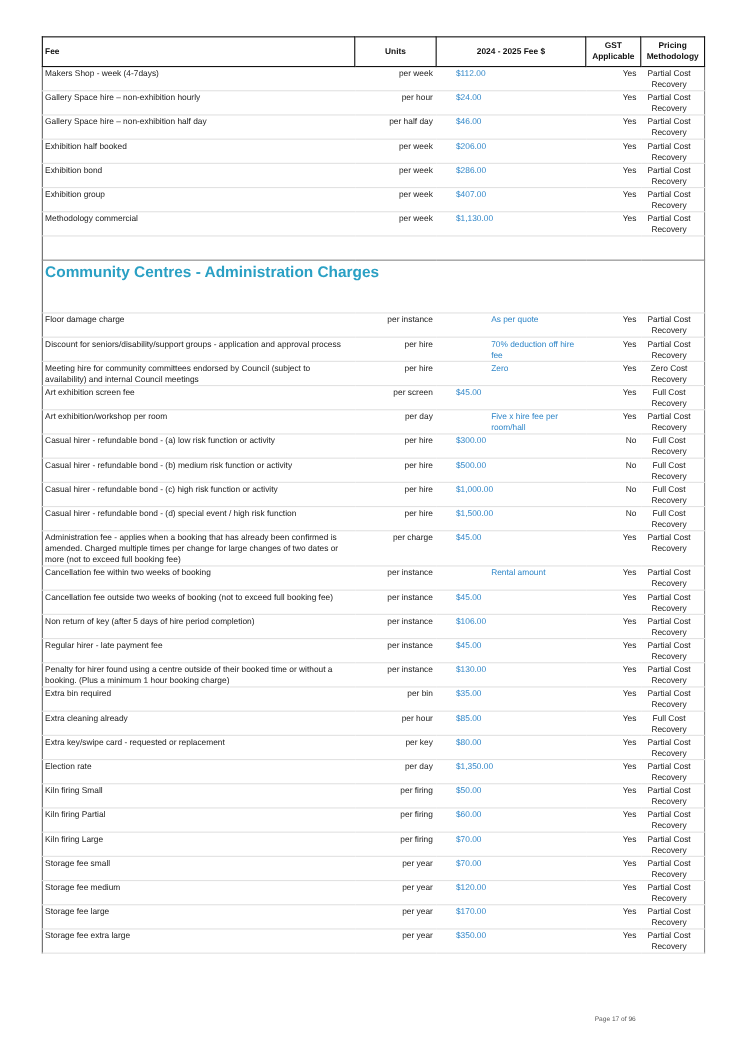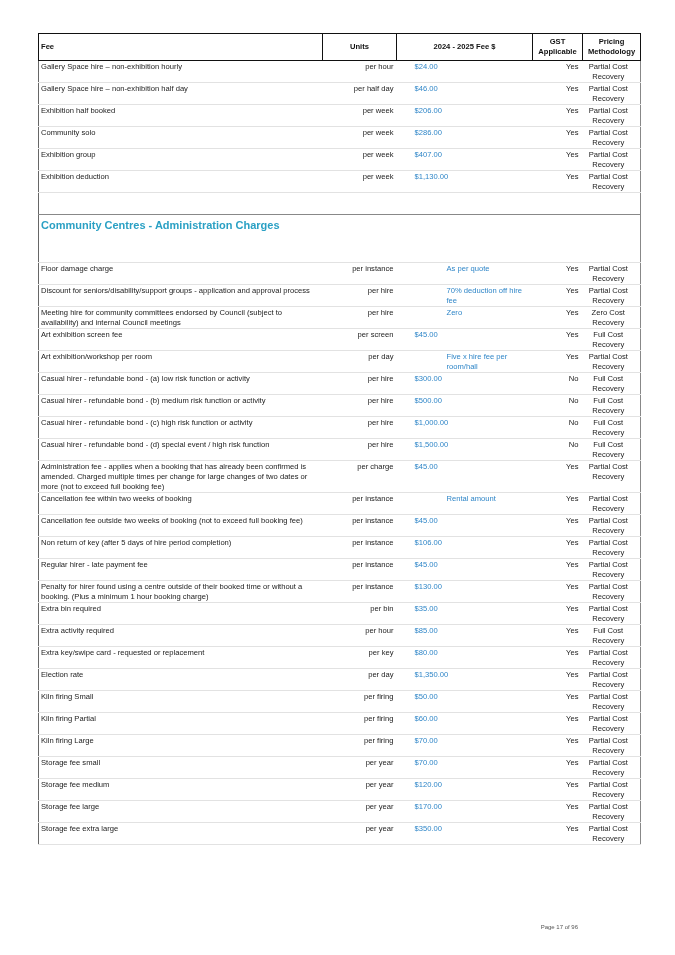--- a/index.html
+++ b/index.html
@@ -17,21 +17,21 @@
   tbody tr td:first-child { border-left: 1.6px solid #666; }
   tbody tr td:last-child { border-right: 1.6px solid #888; }
   td.units { text-align: right; padding-right: 3px; }
   td.amt { color: #2f86c8; padding-left: 18px; }
   td.amt.text-val { padding-left: 50px; }
   td.gst { text-align: right; padding-right: 4px; }
   td.pm { text-align: right; padding-right: 8px; }
   td.pm span { display: inline-block; text-align: center; }
   tr.spacer td { height: 20px; border-bottom: 1.2px solid #888; }
   tr.section td { height: 42px; border-bottom: 1.2px solid #e2e2e2; padding-top: 5px; }
-  .section-title { color: #2aa0c4; font-weight: bold; font-size: 11px; }
+  .section-title { color: #2aa0c4; font-weight: bold; font-size: 14px; }
   tr.tall td { height: 28px; }
   .page-number { position: absolute; right: 30px; top: 924px; font-size: 6px; color: #555; }
 </style>
 </head>
 <body>
 
 <div class="page">
   <table class="fees">
     <colgroup>
       <col class="c-fee">
@@ -44,20 +44,27 @@
       <tr>
         <th class="h-fee">Fee</th>
         <th>Units</th>
         <th>2024 - 2025 Fee $</th>
         <th>GST Applicable</th>
         <th>Pricing Methodology</th>
       </tr>
     </thead>
     <tbody id="tbody-top">
         <tr>
+          <td class="fee">Makers Shop - week (4-7days)</td>
+          <td class="units">per week</td>
+          <td class="amt">$112.00</td>
+          <td class="gst">Yes</td>
+          <td class="pm"><span>Partial Cost Recovery</span></td>
+        </tr>
+        <tr>
           <td class="fee">Gallery Space hire – non-exhibition hourly</td>
           <td class="units">per hour</td>
           <td class="amt">$24.00</td>
           <td class="gst">Yes</td>
           <td class="pm"><span>Partial Cost Recovery</span></td>
         </tr>
         <tr>
           <td class="fee">Gallery Space hire – non-exhibition half day</td>
           <td class="units">per half day</td>
           <td class="amt">$46.00</td>
@@ -65,35 +72,35 @@
           <td class="pm"><span>Partial Cost Recovery</span></td>
         </tr>
         <tr>
           <td class="fee">Exhibition half booked</td>
           <td class="units">per week</td>
           <td class="amt">$206.00</td>
           <td class="gst">Yes</td>
           <td class="pm"><span>Partial Cost Recovery</span></td>
         </tr>
         <tr>
-          <td class="fee">Community solo</td>
+          <td class="fee">Exhibition bond</td>
           <td class="units">per week</td>
           <td class="amt">$286.00</td>
           <td class="gst">Yes</td>
           <td class="pm"><span>Partial Cost Recovery</span></td>
         </tr>
         <tr>
           <td class="fee">Exhibition group</td>
           <td class="units">per week</td>
           <td class="amt">$407.00</td>
           <td class="gst">Yes</td>
           <td class="pm"><span>Partial Cost Recovery</span></td>
         </tr>
         <tr>
-          <td class="fee">Exhibition deduction</td>
+          <td class="fee">Methodology commercial</td>
           <td class="units">per week</td>
           <td class="amt">$1,130.00</td>
           <td class="gst">Yes</td>
           <td class="pm"><span>Partial Cost Recovery</span></td>
         </tr>
       </tbody>
     <tbody>
       <tr class="spacer">
         <td></td>
           <td></td>
@@ -212,21 +219,21 @@
           <td class="pm"><span>Partial Cost Recovery</span></td>
         </tr>
         <tr>
           <td class="fee">Extra bin required</td>
           <td class="units">per bin</td>
           <td class="amt">$35.00</td>
           <td class="gst">Yes</td>
           <td class="pm"><span>Partial Cost Recovery</span></td>
         </tr>
         <tr>
-          <td class="fee">Extra activity required</td>
+          <td class="fee">Extra cleaning already</td>
           <td class="units">per hour</td>
           <td class="amt">$85.00</td>
           <td class="gst">Yes</td>
           <td class="pm"><span>Full Cost Recovery</span></td>
         </tr>
         <tr>
           <td class="fee">Extra key/swipe card - requested or replacement</td>
           <td class="units">per key</td>
           <td class="amt">$80.00</td>
           <td class="gst">Yes</td>

